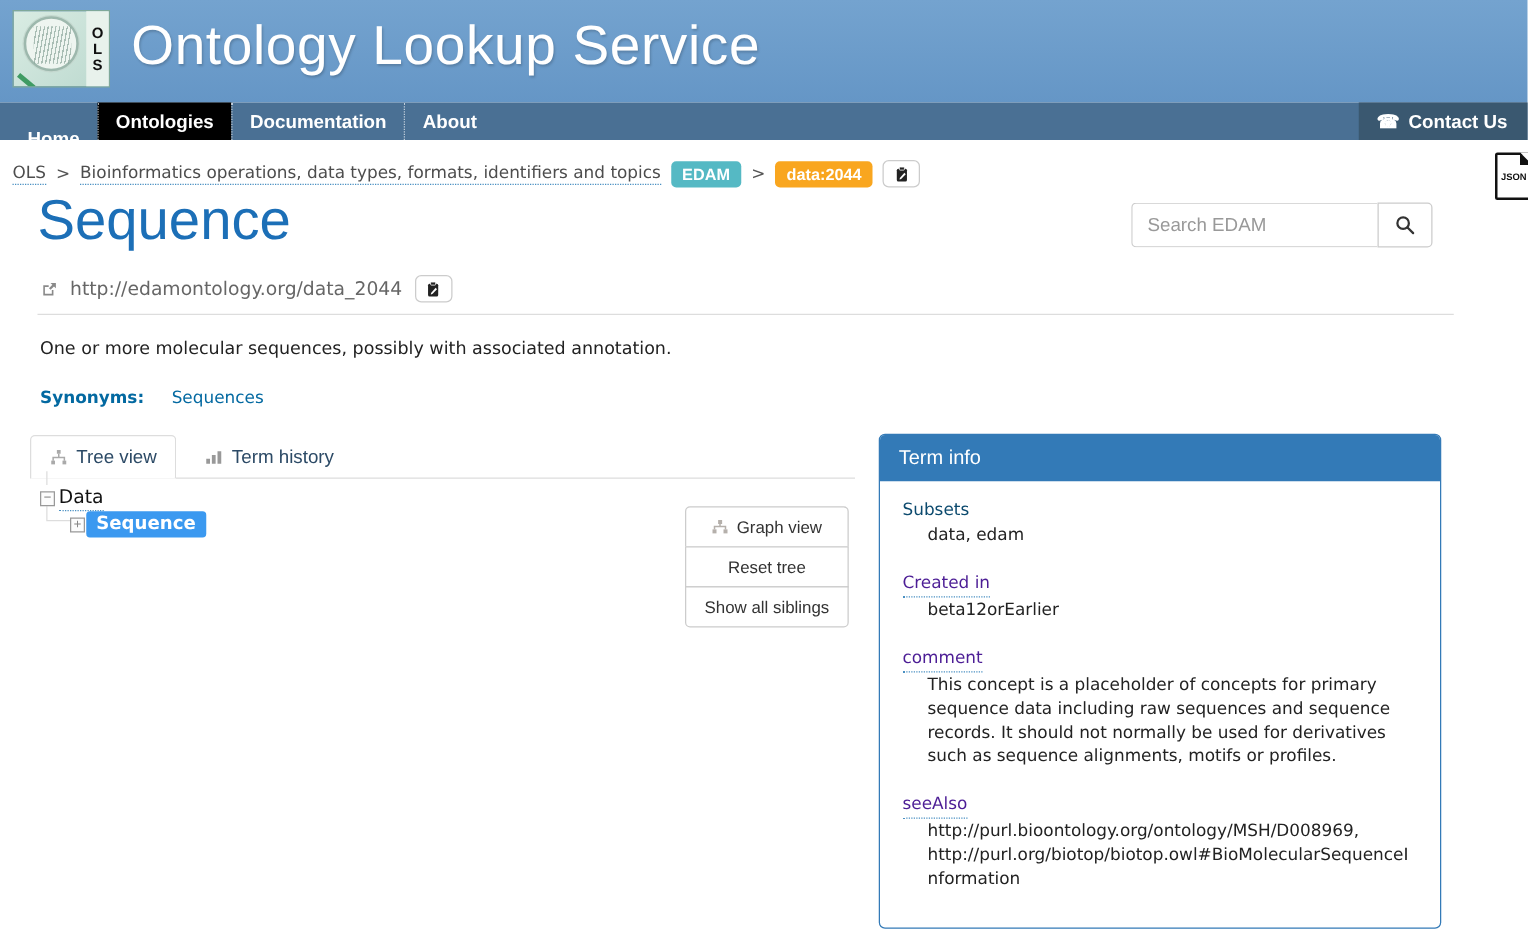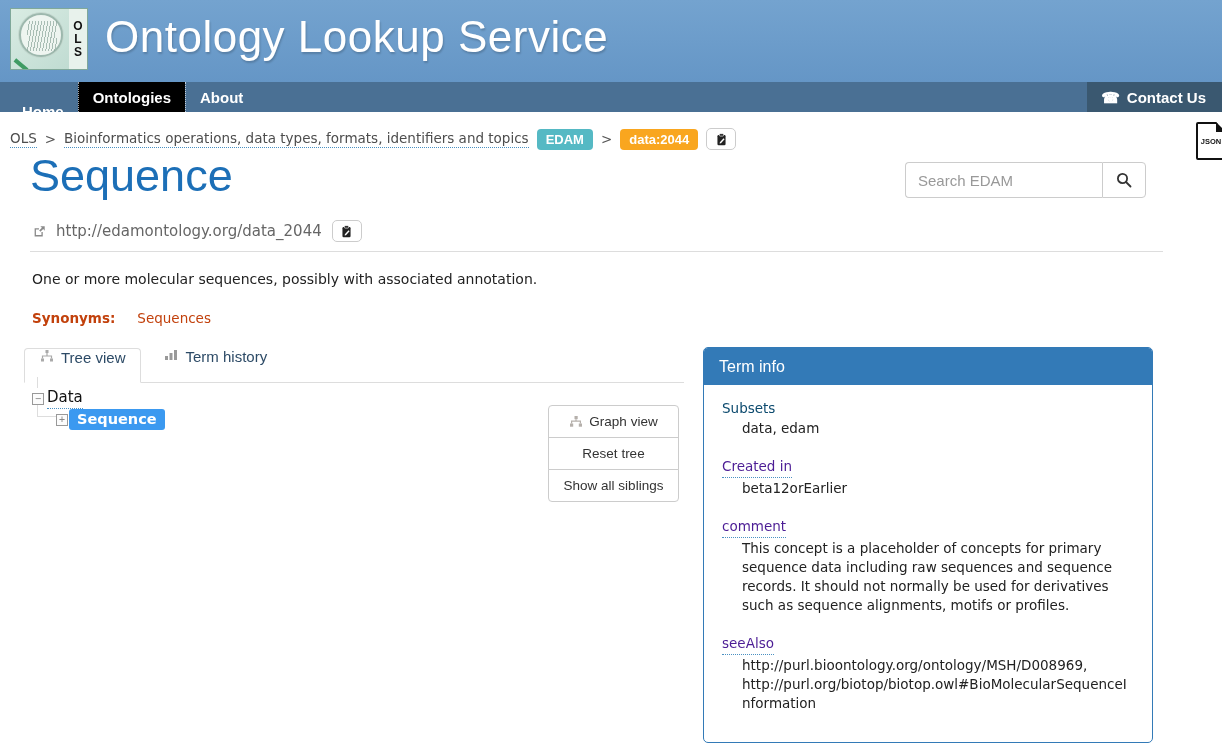--- a/index.html
+++ b/index.html
@@ -73,27 +73,27 @@
     font-family:"Liberation Sans",sans-serif; }
   .search-input::placeholder { color:#999; }
   .search-btn { width:44px; height:36px; border:1px solid #ccc; border-radius:0 4px 4px 0;
     background:#fff; display:flex; align-items:center; justify-content:center; cursor:pointer; }
 
   .iri-row { position:absolute; left:33px; top:108px; display:flex; align-items:center; gap:10px; }
   .iri-text { color:#666; font-size:15px; }
   .rule { position:absolute; left:30px; top:139px; width:1133px; border-top:1px solid #ddd; }
 
   .description { position:absolute; left:32px; top:159px; font-size:14px; color:#222; }
-  .synonyms { position:absolute; left:32px; top:198px; font-size:13.5px; color:#c2410c; }
+  .synonyms { position:absolute; left:32px; top:198px; font-size:13.5px; color:#0369a1; }
   .synonyms b { margin-right:22px; }
 
   
   .left-col { position:absolute; left:24px; top:236px; width:660px; }
   .tab-bar { height:35px; border-bottom:1px solid #ddd; display:flex; }
-  .tab { display:flex; align-items:flex-start; gap:7px; padding:0 15px;
+  .tab { display:flex; align-items:center; gap:7px; padding:0 15px;
     font-family:"Liberation Sans",sans-serif; font-size:15px; color:#2c4a66; cursor:pointer; }
   .tab.active { background:#fff; border:1px solid #ddd; border-bottom:1px solid #fff;
     border-radius:4px 4px 0 0; margin-bottom:-1px; }
   .tab.inactive { margin-left:8px; }
 
   .tree-area { position:relative; height:270px; }
   .conn { position:absolute; background:#ddd; }
   .tree-row { position:absolute; display:flex; align-items:center; }
   .tbox { width:12px; height:12px; border:1px solid #999; background:#fcfcfc; color:#888;
     font-size:10px; line-height:10px; text-align:center; cursor:pointer; flex:0 0 12px;
@@ -141,20 +141,21 @@
       <span>L</span>
       <span>S</span>
     </div>
   </div>
   <div class="header-title">Ontology Lookup Service</div>
 </div>
 
 <div class="navbar">
   <div class="nav-item">Home</div>
   <div class="nav-item active">Ontologies</div>
+  <div class="nav-item">Documentation</div>
   <div class="nav-item">About</div>
   <div class="nav-contact">
     <span class="phone-glyph">☎</span>
     <span>Contact Us</span>
   </div>
 </div>
 
 <div class="main">
 
   <div class="breadcrumb">

